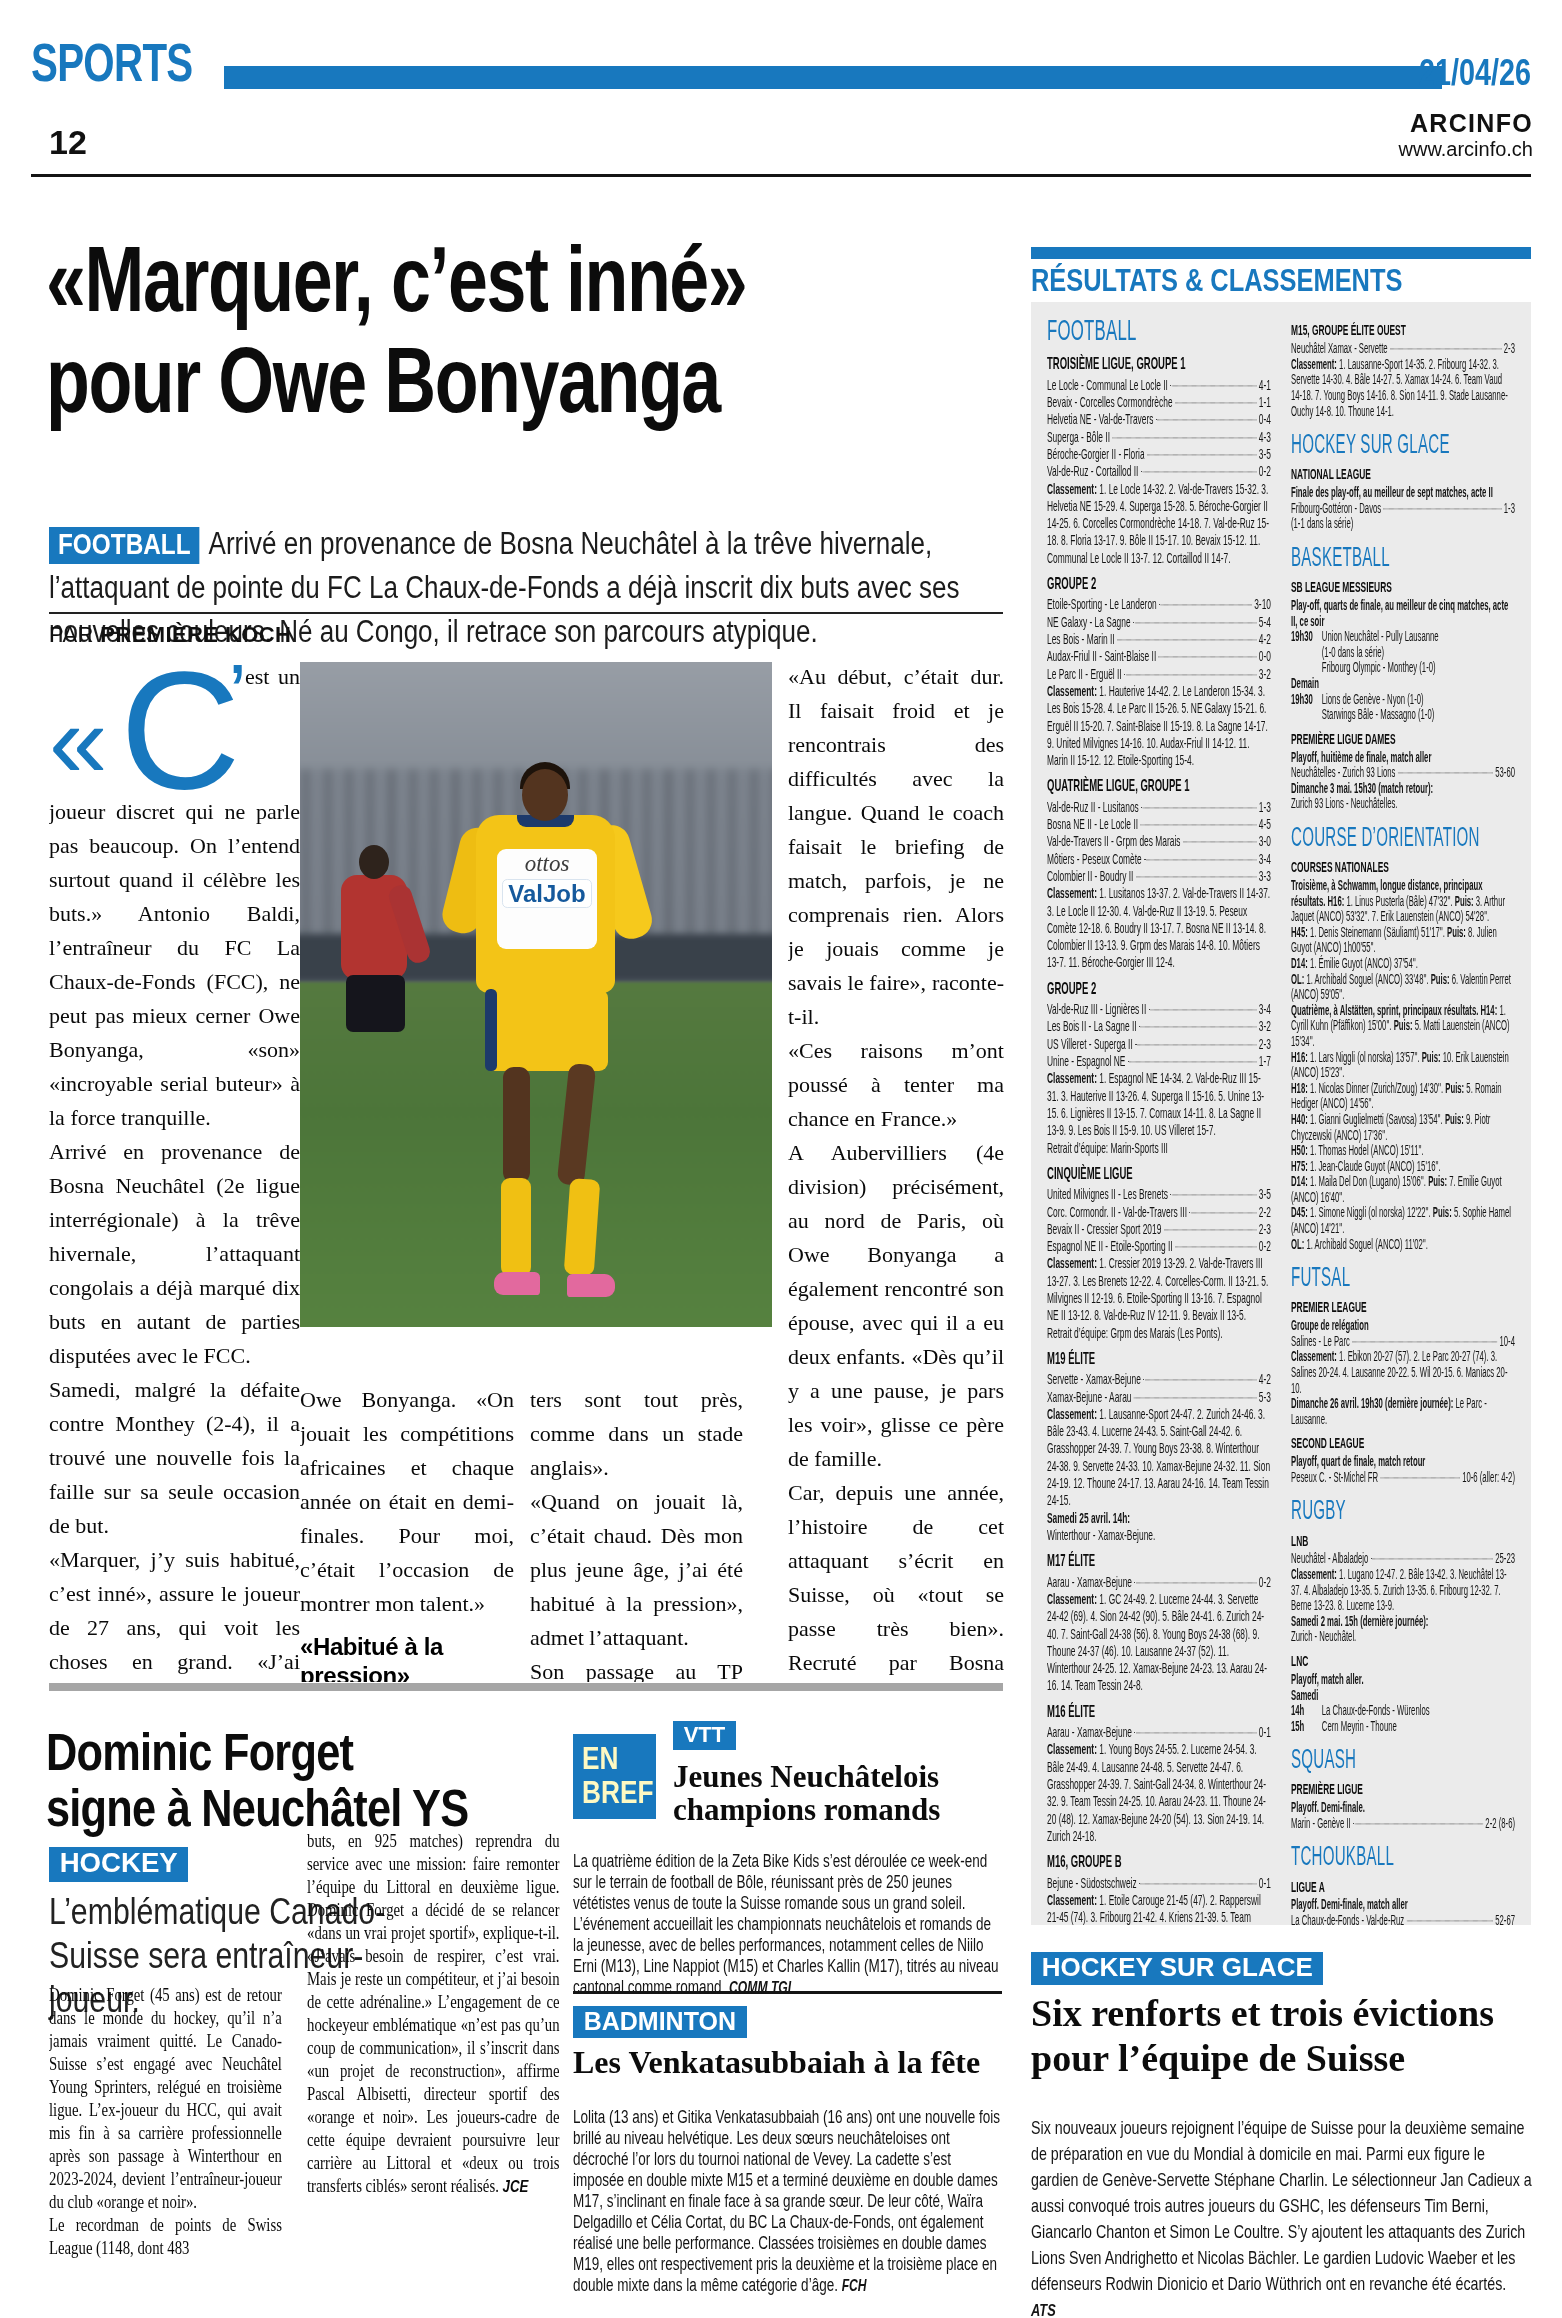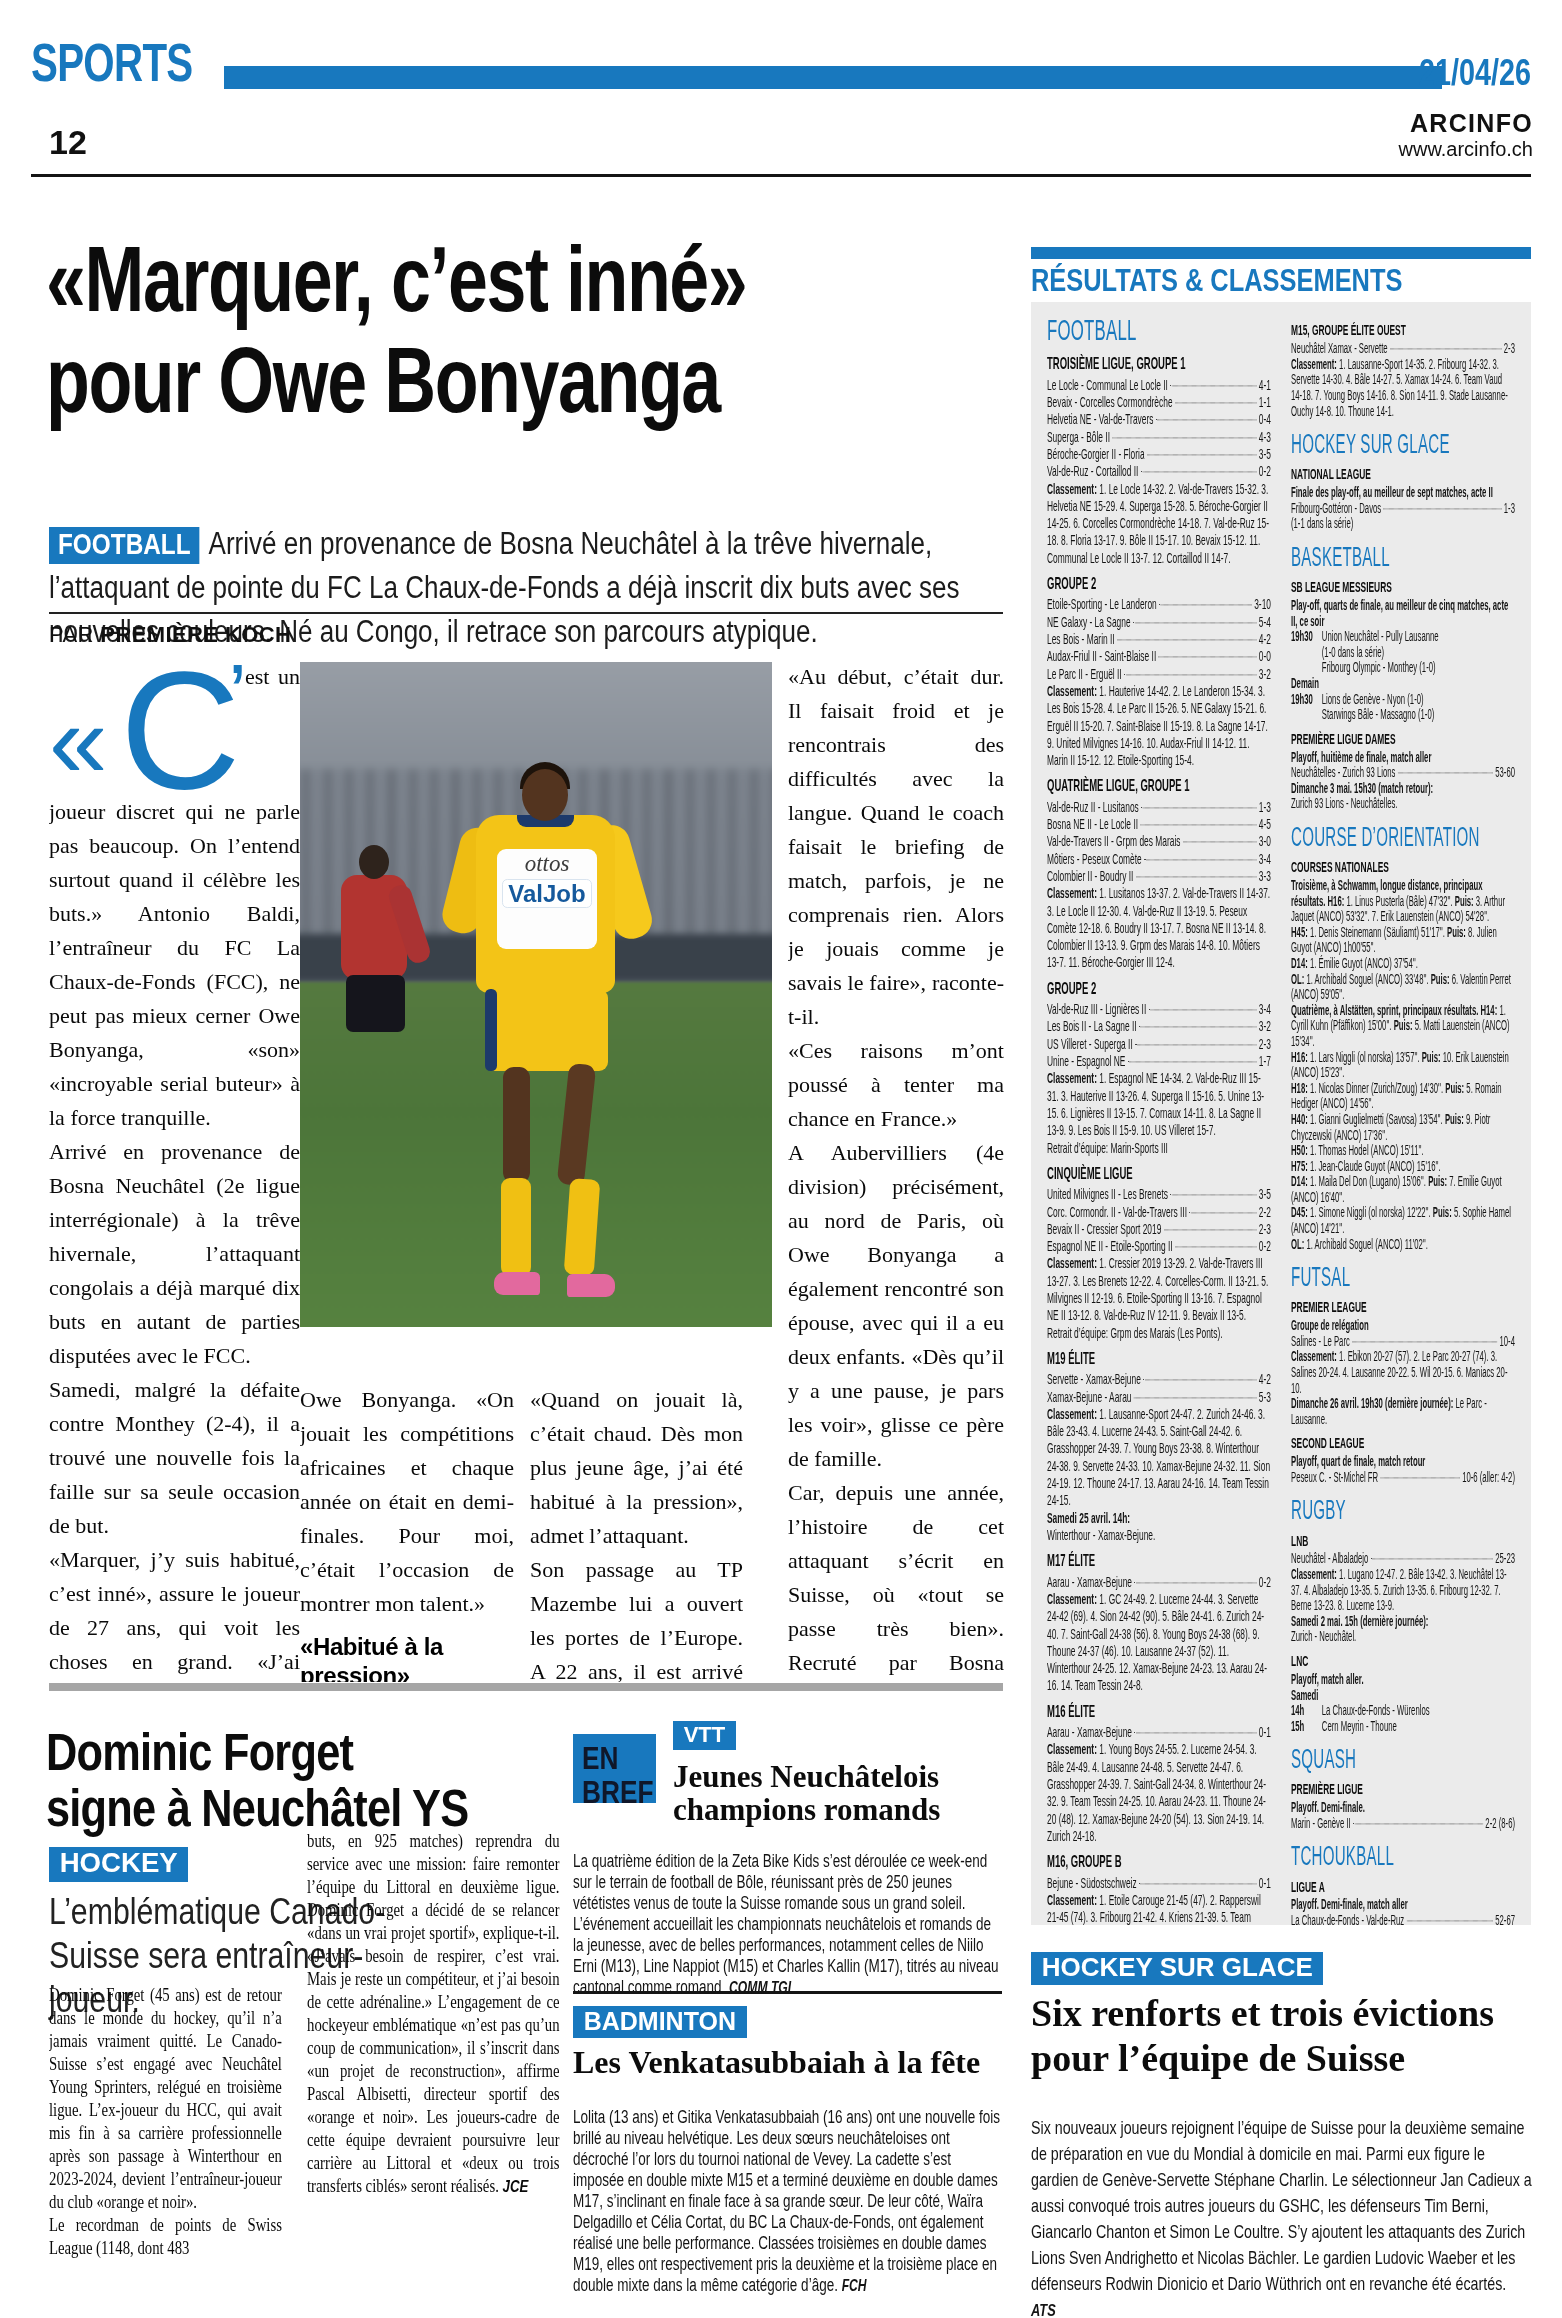--- a/index.html
+++ b/index.html
@@ -96,21 +96,21 @@
   
   #forget-hl{left:46px;top:1725px;width:711px;font-size:51px;line-height:56px;font-weight:800;letter-spacing:-0.9px;transform:scaleX(0.85);transform-origin:0 0;color:#0c0c0c;}
   #forget-tag{left:49px;top:1847px;font-size:27.6px;}
   #forget-stand{left:49px;top:1890px;width:418px;font-size:36px;font-weight:300;line-height:44px;color:#222;transform:scaleX(0.84);transform-origin:0 0;}
   .bot-col{position:absolute;font-family:"Liberation Serif",serif;text-align:justify;color:#0a0a0a;overflow:hidden;}
   #forget-c1{left:49px;top:1984px;width:284px;height:327px;font-size:18px;line-height:23px;transform:scaleX(0.82);transform-origin:0 0;}
   #forget-c2{left:307px;top:1830px;width:308px;height:485px;font-size:18px;line-height:23px;transform:scaleX(0.82);transform-origin:0 0;}
   .sig{font-weight:700;font-style:italic;font-family:"Liberation Sans",sans-serif;font-size:0.9em;}
 
   
-  #bref-badge{left:573px;top:1734px;width:83px;height:69px;background:#1878be;color:#0f172a;}
+  #bref-badge{left:573px;top:1734px;width:83px;height:85px;background:#1878be;color:#fef9c3;}
   #bref-badge .bb{position:absolute;left:9px;top:7.1px;font-weight:800;font-size:32px;line-height:34px;transform:scaleX(0.82);transform-origin:0 0;}
   #vtt-tag{left:673px;top:1721px;font-size:22px;}
   #bref-hl{left:673px;top:1760px;width:373px;font-family:"Liberation Serif",serif;font-weight:700;font-size:31px;line-height:33px;color:#0c0c0c;}
   .bref-body{position:absolute;width:573px;transform:scaleX(0.75);transform-origin:0 0;font-size:18px;line-height:21px;font-weight:400;color:#141414;}
   #bref-body1{left:573px;top:1833px;}
   #bref-div{left:573px;top:1991px;width:429px;height:2.7px;background:#141414;}
   #badm-tag{left:573px;top:2006px;font-size:25px;}
   #badm-hl{left:573px;top:2045px;width:551px;font-family:"Liberation Serif",serif;font-weight:700;font-size:32px;line-height:34px;color:#0c0c0c;}
   #bref-body2{left:573px;top:2089px;}
 
@@ -187,20 +187,21 @@
     <div class="fig pl-bootR"></div>
   </div>
 
 
   <div class="art-col" id="col2">
     <p class="art-p">Owe Bonyanga. «On jouait les compétitions africaines et chaque année on était en demi-finales. Pour moi, c’était l’occasion de montrer mon talent.»</p>
     <h3 class="art-sub">«Habitué à la pression»</h3>
 
   </div>
   <div class="art-col" id="col3">
+    <p class="art-p">ters sont tout près, comme dans un stade anglais».</p>
     <p class="art-p">«Quand on jouait là, c’était chaud. Dès mon plus jeune âge, j’ai été habitué à la pression», admet l’attaquant.</p>
     <p class="art-p">Son passage au TP Mazembe lui a ouvert les portes de l’Europe. A 22 ans, il est arrivé en Pologne, où il a été prêté à Znicz Pruszkow (3e division), le club dans lequel Robert Lewandowski a signé son premier contrat professionnel.</p>
   </div>
   <div class="art-col" id="col4">
     <p class="art-p">«Au début, c’était dur. Il faisait froid et je rencontrais des difficultés avec la langue. Quand le coach faisait le briefing de match, parfois, je ne comprenais rien. Alors je jouais comme je savais le faire», raconte-t-il.</p>
     <p class="art-p">«Ces raisons m’ont poussé à tenter ma chance en France.»</p>
     <p class="art-p">A Aubervilliers (4e division) précisément, au nord de Paris, où Owe Bonyanga a également rencontré son épouse, avec qui il a eu deux enfants. «Dès qu’il y a une pause, je pars les voir», glisse ce père de famille.</p>
     <p class="art-p">Car, depuis une année, l’histoire de cet attaquant s’écrit en Suisse, où «tout se passe très bien». Recruté par Bosna Neuchâtel en février 2025, il a disputé 34 parties (23 buts) et eu l’honneur d’affronter Lucerne en Coupe de Suisse (défaite 6-0 à la Maladière).</p>
 
   </div>

